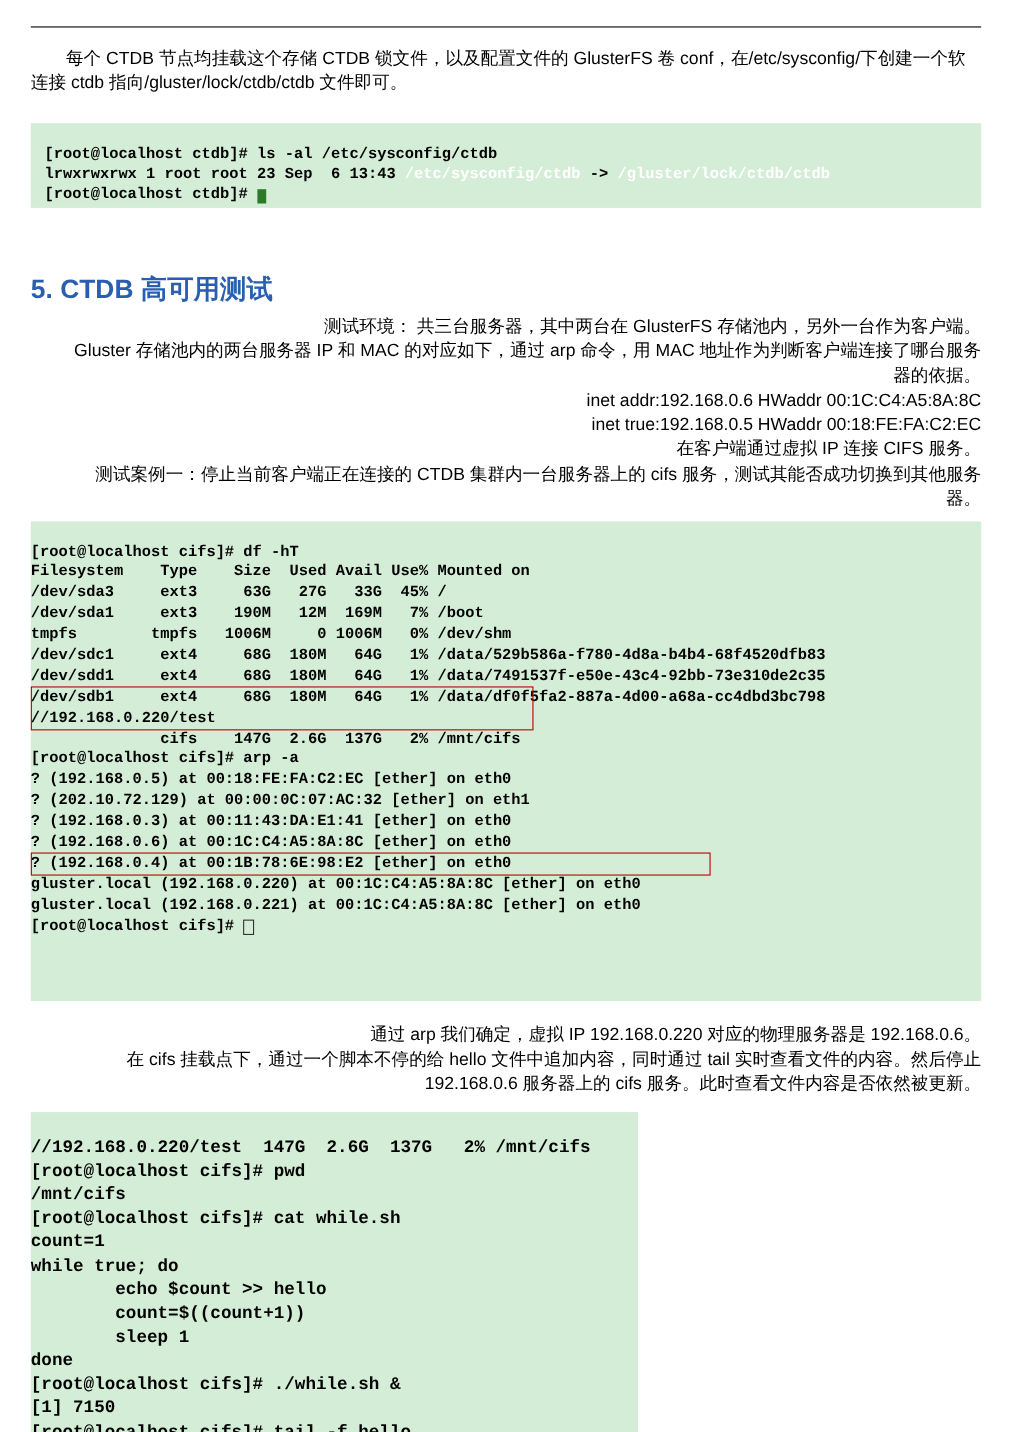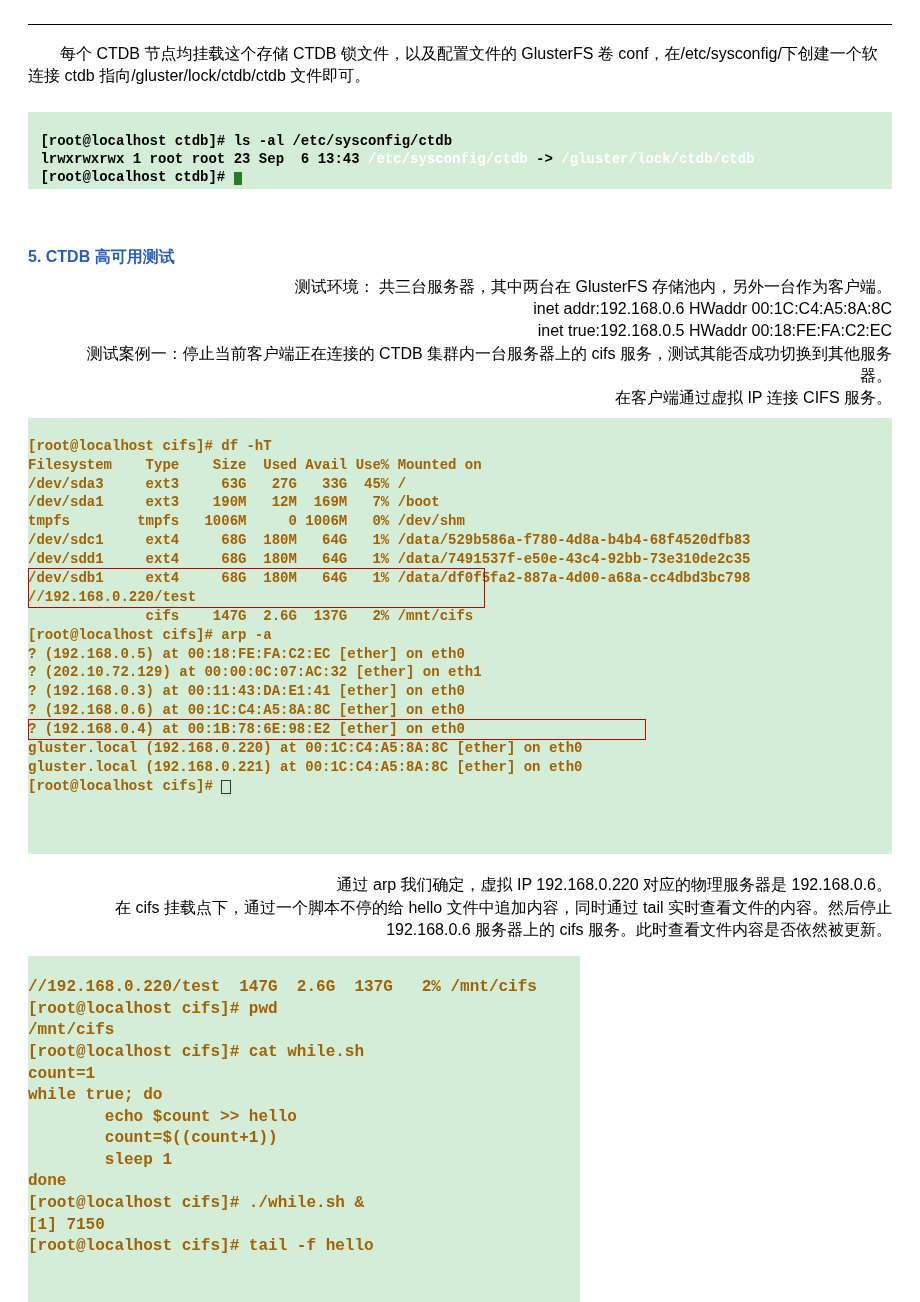--- a/index.html
+++ b/index.html
@@ -53,30 +53,30 @@
   .term-green .cursor {
     background: #2a7a2a;
     display: inline-block;
     width: 8px;
     height: 13px;
     vertical-align: text-bottom;
   }
   .heading {
     color: #2a5fb0;
     font-weight: bold;
-    font-size: 16px;
+    font-size: 24px;
     margin-top: 58px;
     margin-bottom: 8px;
   }
   .term2 {
     background: #d4edd6;
     font-family: "Courier New", monospace;
     font-size: 14px;
     font-weight: bold;
-    color: #a16207;
+    color: #000000;
     white-space: pre;
     line-height: 1.35;
     margin-top: 8px;
     position: relative;
     padding: 0 12px 2px 0;
   }
   .term2 .cursor2 {
     border: 1px solid #333;
     display: inline-block;
     width: 8px;
@@ -99,24 +99,25 @@
   <p class="body-text">每个 CTDB 节点均挂载这个存储 CTDB 锁文件，以及配置文件的 GlusterFS 卷 conf，在/etc/sysconfig/下创建一个软连接 ctdb 指向/gluster/lock/ctdb/ctdb 文件即可。</p>
 
   <div class="term-green">
 <span> <span>[root@localhost ctdb]# ls -al /etc/sysconfig/ctdb</span></span>
 <span> <span>lrwxrwxrwx 1 root root 23 Sep  6 13:43 </span><span class="hl-white">/etc/sysconfig/ctdb</span><span> -&gt; </span><span class="hl-white">/gluster/lock/ctdb/ctdb</span></span>
 <span> <span>[root@localhost ctdb]# </span><span class="cursor"></span></span></div>
 
   <div class="heading">5.  CTDB 高可用测试</div>
 
   <p class="body-line">测试环境：  共三台服务器，其中两台在 GlusterFS 存储池内，另外一台作为客户端。</p>
+  <p class="body-line" style="text-indent:2em;">Gluster 存储池内的两台服务器 IP 和 MAC 的对应如下，通过 arp 命令，用 MAC 地址作为判断客户端连接了哪台服务器的依据。</p>
   <p class="body-line">inet addr:192.168.0.6   HWaddr 00:1C:C4:A5:8A:8C</p>
   <p class="body-line">inet true:192.168.0.5   HWaddr 00:18:FE:FA:C2:EC</p>
+  <p class="body-line">在客户端通过虚拟 IP 连接 CIFS 服务。</p>
   <p class="body-line">测试案例一：停止当前客户端正在连接的 CTDB 集群内一台服务器上的 cifs 服务，测试其能否成功切换到其他服务器。</p>
-  <p class="body-line">在客户端通过虚拟 IP 连接 CIFS 服务。</p>
 
   <div class="term2" id="term-df">
 <span>[root@localhost cifs]# df -hT</span>
 <span>Filesystem    Type    Size  Used Avail Use% Mounted on</span>
 <span>/dev/sda3     ext3     63G   27G   33G  45% /</span>
 <span>/dev/sda1     ext3    190M   12M  169M   7% /boot</span>
 <span>tmpfs        tmpfs   1006M     0 1006M   0% /dev/shm</span>
 <span>/dev/sdc1     ext4     68G  180M   64G   1% /data/529b586a-f780-4d8a-b4b4-68f4520dfb83</span>
 <span>/dev/sdd1     ext4     68G  180M   64G   1% /data/7491537f-e50e-43c4-92bb-73e310de2c35</span>
 <span>/dev/sdb1     ext4     68G  180M   64G   1% /data/df0f5fa2-887a-4d00-a68a-cc4dbd3bc798</span>

